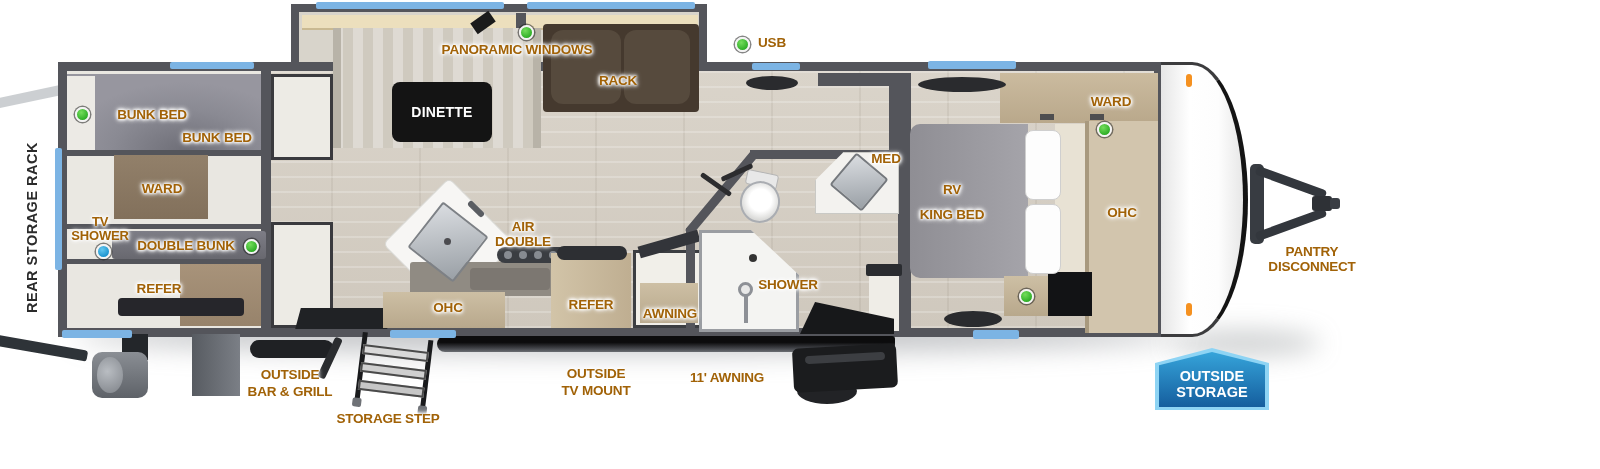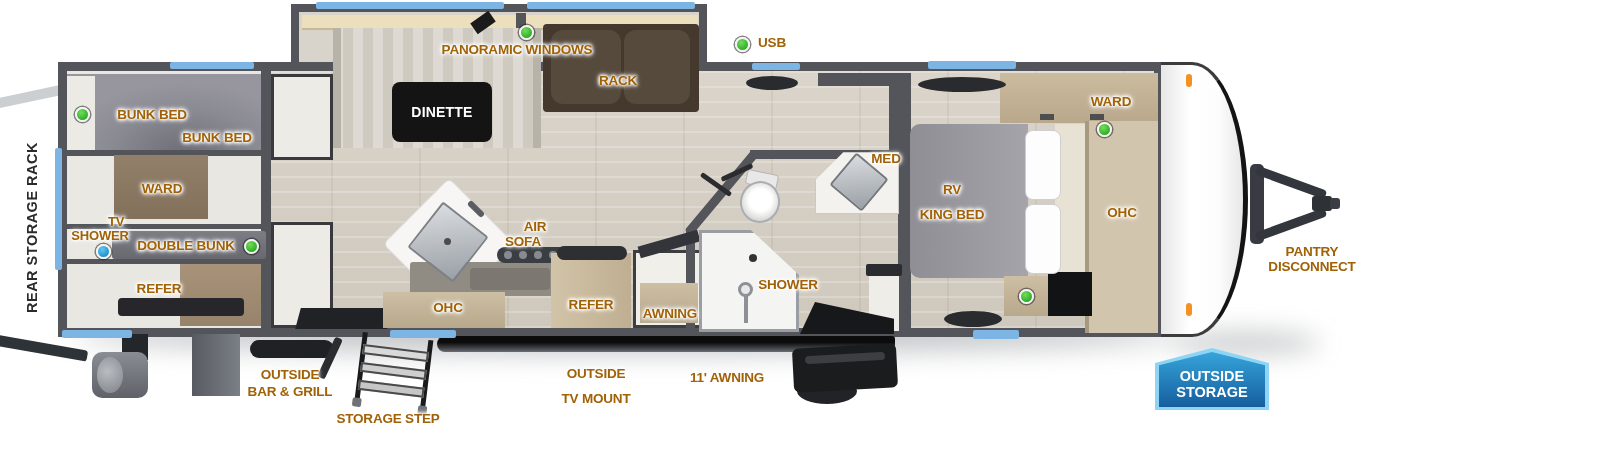--- a/index.html
+++ b/index.html
@@ -98,21 +98,21 @@
   <div class="abs" style="left:67px;top:76px;width:28px;height:74px;background:#eceae5;z-index:5;"></div>
   <div class="lbl" style="left:152px;top:114px;">BUNK BED</div>
   <div class="lbl" style="left:217px;top:137px;">BUNK BED</div>
   <div class="gdot" style="left:75px;top:107px;"></div>
 
   <div class="wall" style="left:67px;top:150px;width:196px;height:6px;"></div>
   <div class="abs" style="left:67px;top:156px;width:44px;height:100px;background:#eae8e2;z-index:4;"></div>
   <div class="abs" style="left:114px;top:155px;width:94px;height:64px;background:linear-gradient(180deg,#92806a,#82705b);z-index:5;"></div>
   <div class="lbl" style="left:162px;top:188px;">WARD</div>
 
-  <div class="lbl" style="left:100px;top:221px;font-size:13px;margin-left:16px;">TV</div>
+  <div class="lbl" style="left:100px;top:221px;font-size:13px;">TV</div>
   <div class="lbl" style="left:100px;top:235px;font-size:13px;">SHOWER</div>
   <div class="bdot" style="left:96px;top:244px;"></div>
 
   <div class="wall" style="left:67px;top:224px;width:196px;height:5px;"></div>
   <div class="abs" style="left:112px;top:231px;width:154px;height:28px;background:linear-gradient(180deg,#7d7d86,#68686f);border-radius:3px;z-index:5;"></div>
   <div class="lbl" style="left:186px;top:245px;">DOUBLE BUNK</div>
   <div class="gdot" style="left:244px;top:239px;"></div>
   <div class="wall" style="left:67px;top:259px;width:196px;height:5px;"></div>
 
   <div class="abs wood" style="left:180px;top:264px;width:82px;height:62px;background:linear-gradient(180deg,#a8937a,#97836b);z-index:4;"></div>
@@ -121,22 +121,22 @@
 
   <div class="wall" style="left:261px;top:70px;width:10px;height:258px;"></div>
   <div class="abs" style="left:271px;top:74px;width:62px;height:86px;background:#edebe5;border:3px solid #3a3a3e;box-sizing:border-box;z-index:4;"></div>
   <div class="abs" style="left:271px;top:222px;width:62px;height:106px;background:#edebe5;border:3px solid #3a3a3e;box-sizing:border-box;z-index:4;"></div>
   <div class="abs" style="left:298px;top:308px;width:92px;height:21px;background:#202225;transform:skewX(-15deg);z-index:5;"></div>
 
   <div class="abs" style="left:402px;top:197px;width:92px;height:92px;background:#f7f6f4;border:1px solid #d8d8d4;border-radius:6px;transform:rotate(45deg);z-index:4;"></div>
   <div class="abs steel" style="left:419px;top:213px;width:58px;height:58px;border:2px solid #7d8186;box-sizing:border-box;border-radius:3px;transform:rotate(38deg);z-index:5;"></div>
   <div class="abs" style="left:444px;top:238px;width:7px;height:7px;background:#4c4c50;border-radius:50%;z-index:6;"></div>
   <div class="abs" style="left:466px;top:206px;width:20px;height:6px;background:#5a5d62;border-radius:3px;transform:rotate(45deg);z-index:6;"></div>
-  <div class="lbl" style="left:523px;top:226px;margin-left:12px;">AIR</div>
-  <div class="lbl" style="left:523px;top:241px;">SOFA</div>
+  <div class="lbl" style="left:523px;top:226px;">AIR</div>
+  <div class="lbl" style="left:523px;top:241px;">DOUBLE</div>
 
   <div class="abs" style="left:497px;top:247px;width:82px;height:16px;background:#3a3d42;border-radius:8px;z-index:5;display:flex;align-items:center;justify-content:space-evenly;">
     <span style="width:8px;height:8px;border-radius:50%;background:#878b91;"></span>
     <span style="width:8px;height:8px;border-radius:50%;background:#878b91;"></span>
     <span style="width:8px;height:8px;border-radius:50%;background:#878b91;"></span>
     <span style="width:8px;height:8px;border-radius:50%;background:#878b91;"></span>
     <span style="width:8px;height:8px;border-radius:50%;background:#878b91;"></span>
   </div>
   <div class="abs" style="left:410px;top:262px;width:152px;height:34px;background:#908b83;border-radius:3px;z-index:4;"></div>
   <div class="abs" style="left:470px;top:268px;width:80px;height:22px;background:#7c7771;border-radius:4px;z-index:5;"></div>
@@ -227,21 +227,21 @@
     <div class="abs" style="left:4px;top:66px;width:9px;height:9px;background:#6f7277;border-radius:2px;"></div>
     <div class="abs" style="left:70px;top:66px;width:9px;height:9px;background:#6f7277;border-radius:2px;"></div>
   </div>
   <div class="lbl" style="left:388px;top:418px;">STORAGE STEP</div>
 
   <div class="abs" style="left:437px;top:336px;width:458px;height:16px;border-radius:8px 3px 3px 8px;z-index:2;
               background:linear-gradient(180deg,#0c0c0d 0 40%,#3f4146 75%,#6a6d72 100%);"></div>
   <div class="lbl" style="left:727px;top:377px;">11' AWNING</div>
 
   <div class="lbl" style="left:596px;top:373px;">OUTSIDE</div>
-  <div class="lbl" style="left:596px;top:390px;margin-top:8px;">TV MOUNT</div>
+  <div class="lbl" style="left:596px;top:390px;">TV MOUNT</div>
 
   <div class="abs" style="left:793px;top:346px;width:104px;height:44px;background:#1b1c1e;border-radius:6px;transform:rotate(-3deg);z-index:3;"></div>
   <div class="abs" style="left:805px;top:354px;width:80px;height:8px;background:#3c3e42;border-radius:4px;transform:rotate(-3deg);z-index:4;"></div>
   <div class="abs" style="left:797px;top:378px;width:60px;height:26px;background:#222326;border-radius:50%;z-index:2;"></div>
 
   <div class="abs" style="left:1155px;top:348px;width:114px;height:62px;background:#8ed4f4;z-index:8;
               clip-path:polygon(50% 0,100% 24%,100% 100%,0 100%,0 24%);"></div>
   <div class="abs" style="left:1159px;top:352px;width:106px;height:55px;z-index:9;
               background:linear-gradient(180deg,#36a4da,#155e9e);
               clip-path:polygon(50% 0,100% 24%,100% 100%,0 100%,0 24%);

